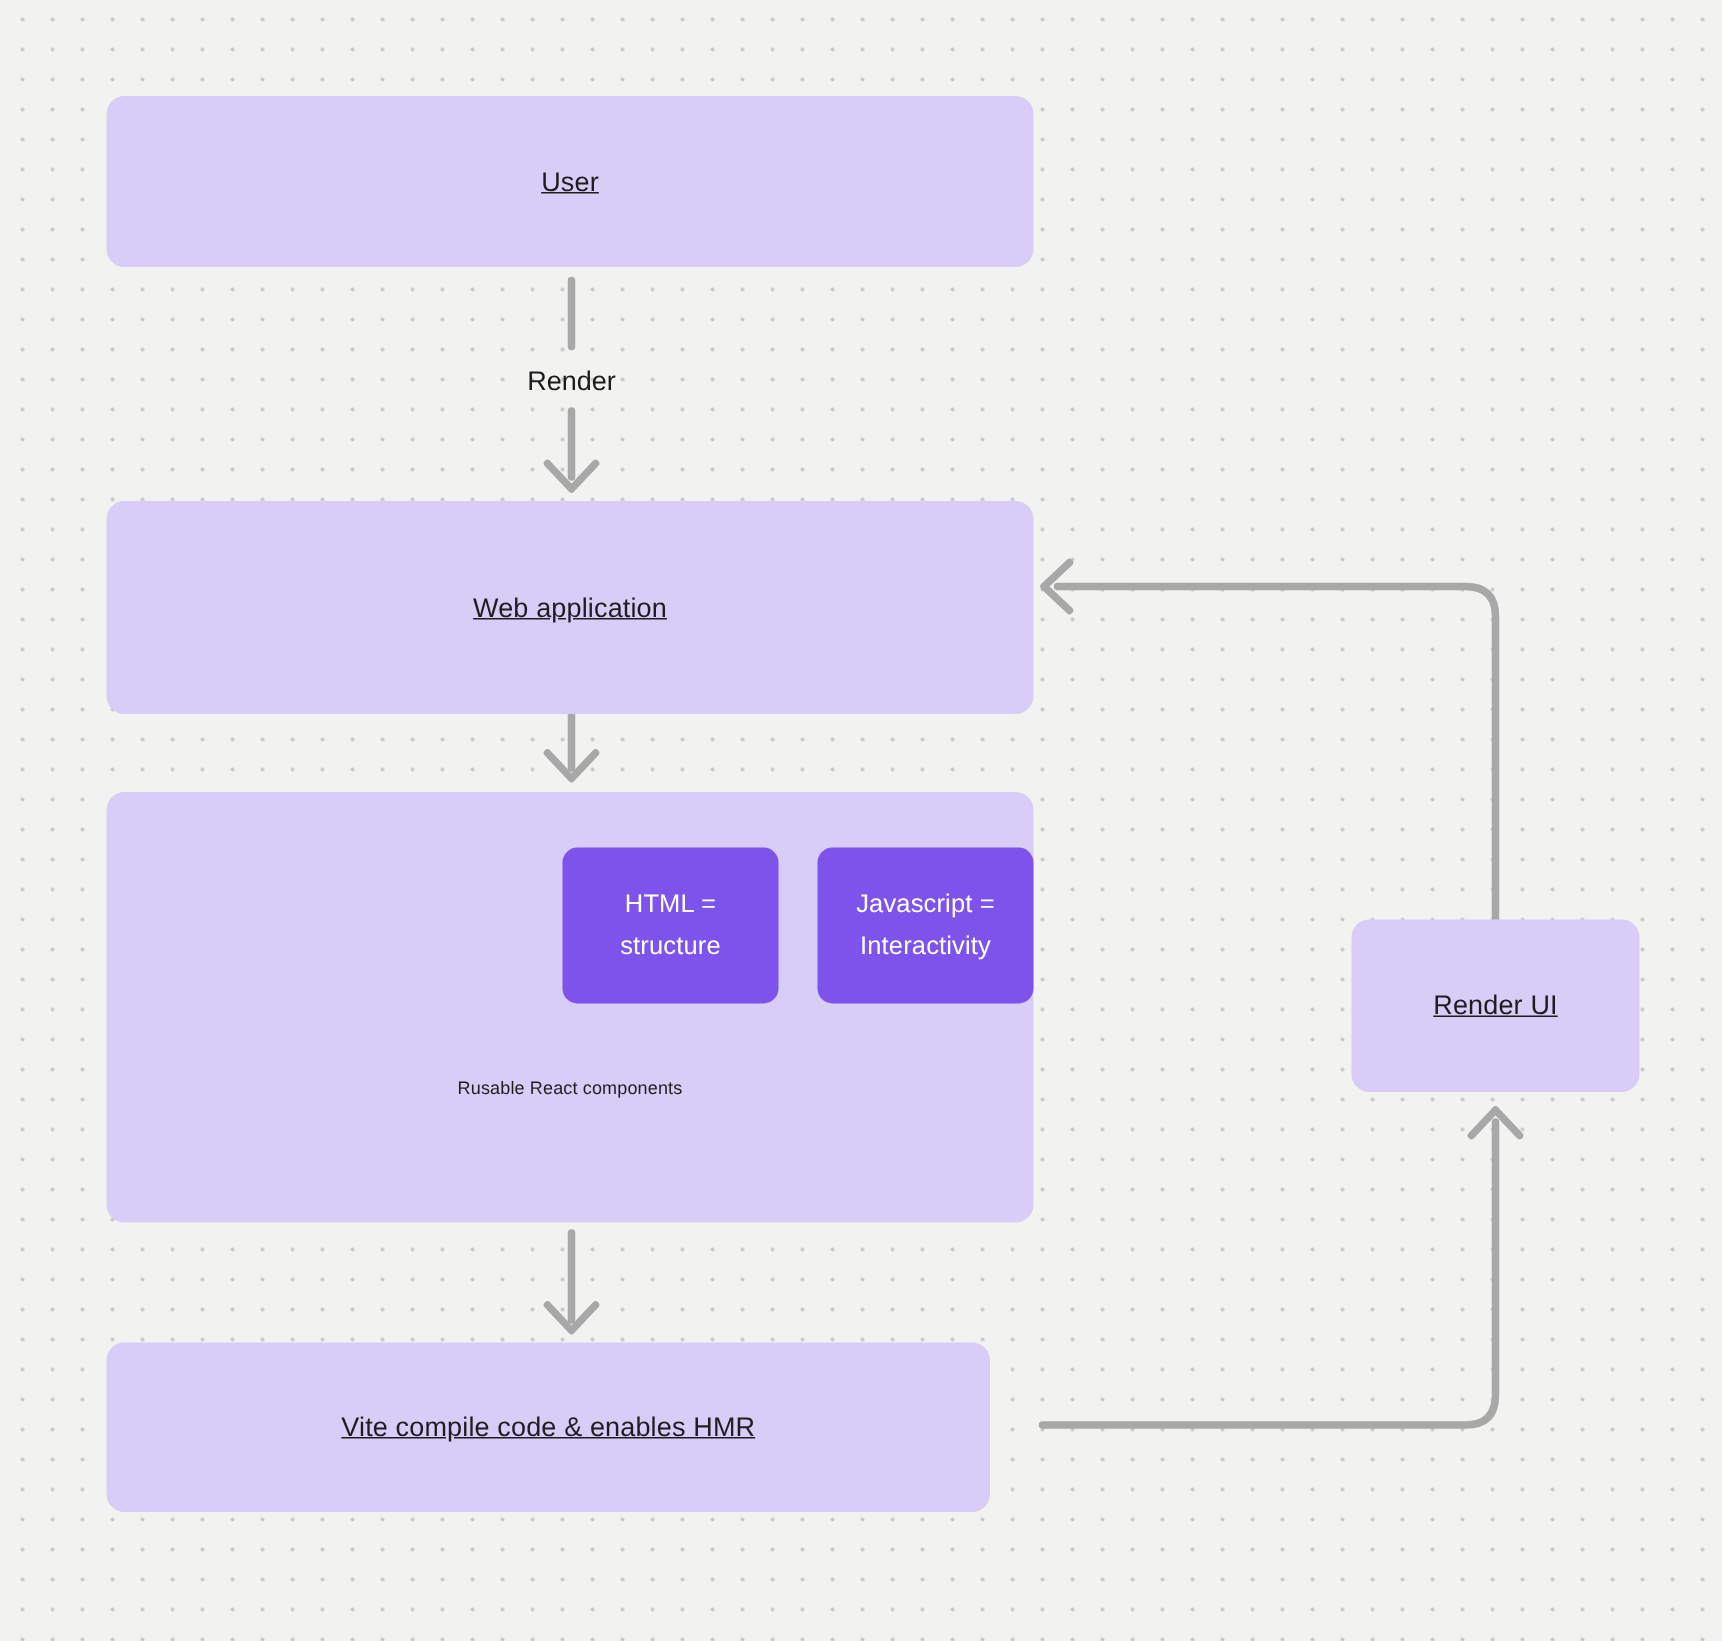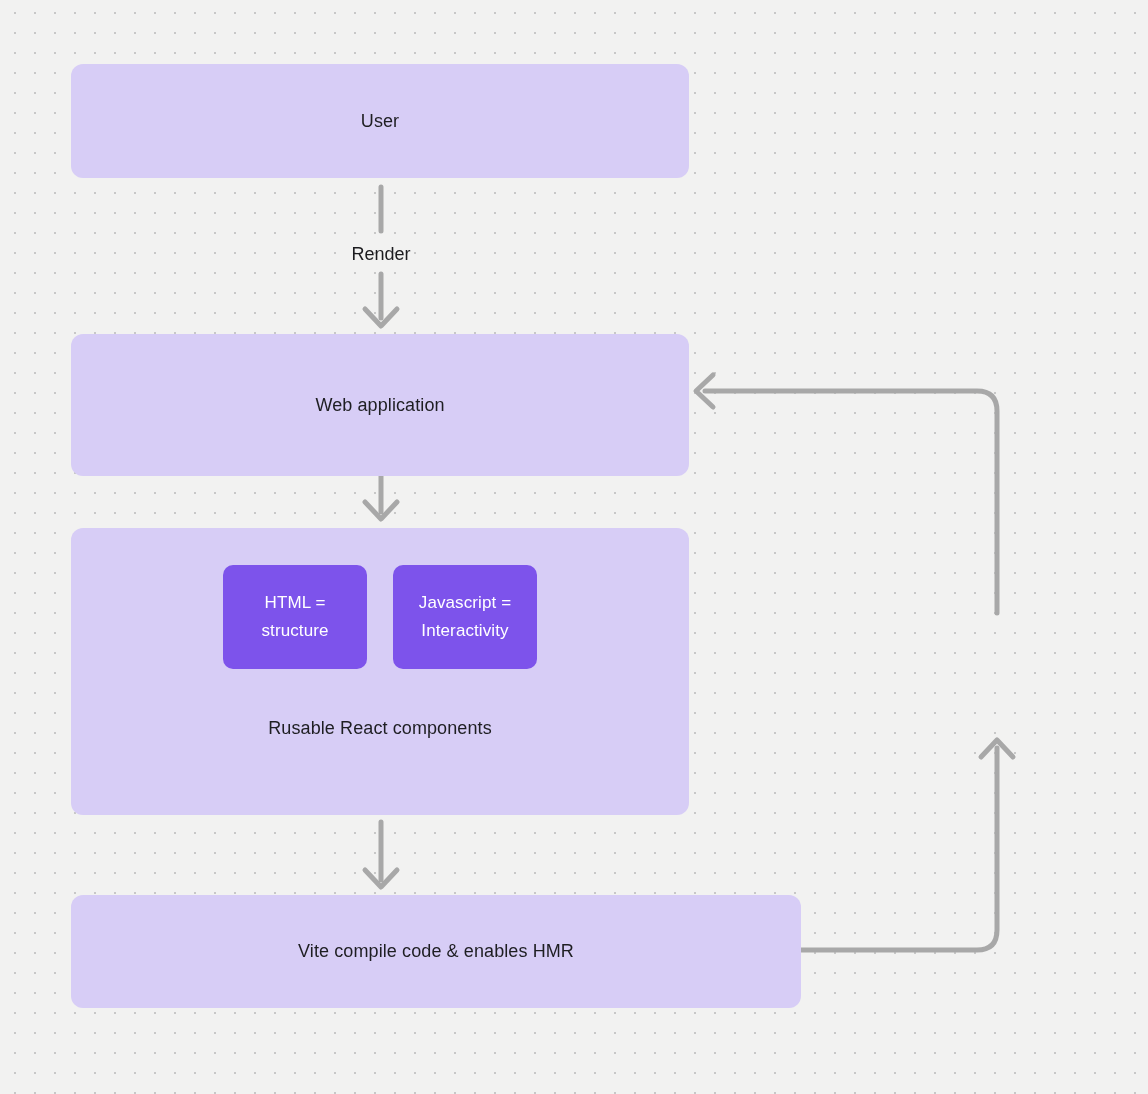--- a/index.html
+++ b/index.html
@@ -21,34 +21,35 @@
     position: absolute;
     background: #d7cdf6;
     border-radius: 12px;
     display: flex;
     align-items: center;
     justify-content: center;
     color: #1e1e22;
     font-size: 18px;
     font-weight: 400;
     letter-spacing: 0.1px;
+    text-decoration: underline;
   }
   #node-user          { left: 71px;  top: 64px;  width: 618px; height: 114px; }
   #node-webapp        { left: 71px;  top: 334px; width: 618px; height: 142px; }
   #node-components    { left: 71px;  top: 528px; width: 618px; height: 287px; display: block; }
-  #node-vite          { left: 71px;  top: 895px; width: 730px; height: 113px; }
+  #node-vite          { left: 71px;  top: 895px; width: 589px; height: 113px; }
   #node-render-ui     { left: 901px; top: 613px; width: 192px; height: 115px; }
 
   .chip-row {
     position: absolute;
     top: 37px;
     left: 0;
     width: 100%;
     display: flex;
-    justify-content: center;
+    justify-content: flex-end;
     gap: 26px;
   }
   .chip {
     width: 144px;
     height: 104px;
     background: #7d53eb;
     border-radius: 10px;
     color: #ffffff;
     font-size: 17px;
     font-weight: 500;
@@ -59,21 +60,21 @@
     text-align: center;
     padding: 0 6px;
     box-sizing: border-box;
   }
   .container-caption {
     position: absolute;
     top: 190px;
     left: 0;
     width: 100%;
     text-align: center;
-    font-size: 18px;
+    font-size: 12px;
     color: #1e1e22;
   }
   .edge-label {
     position: absolute;
     left: 306px;
     top: 244px;
     width: 150px;
     text-align: center;
     font-size: 18px;
     color: #1c1c1f;
@@ -138,14 +139,17 @@
         <span>Javascript = Interactivity</span>
       </div>
     </div>
     <div class="container-caption">Rusable React components</div>
   </div>
 
   <div class="node" id="node-vite">
     <span>Vite compile code &amp; enables HMR</span>
   </div>
 
+  <div class="node" id="node-render-ui">
+    <span>Render UI</span>
+  </div>
 
 </div>
 
 </body></html>

